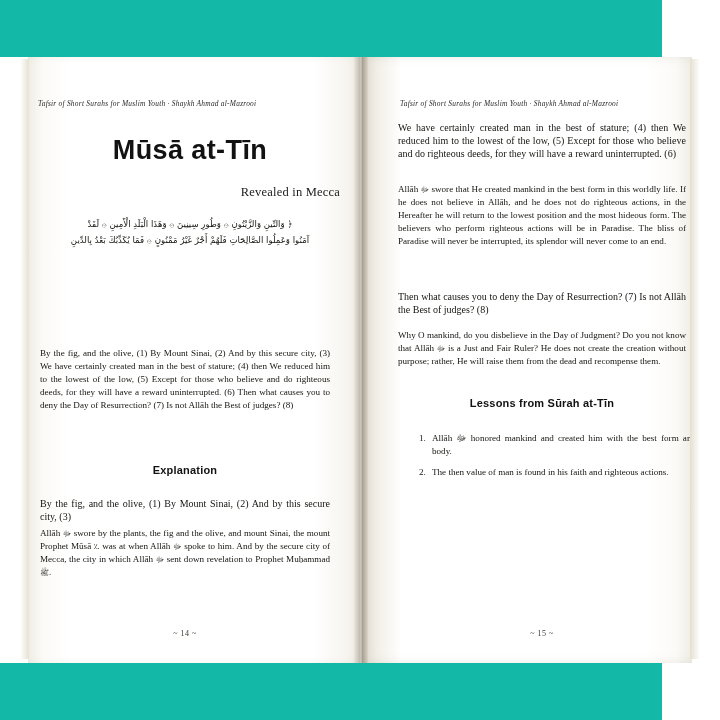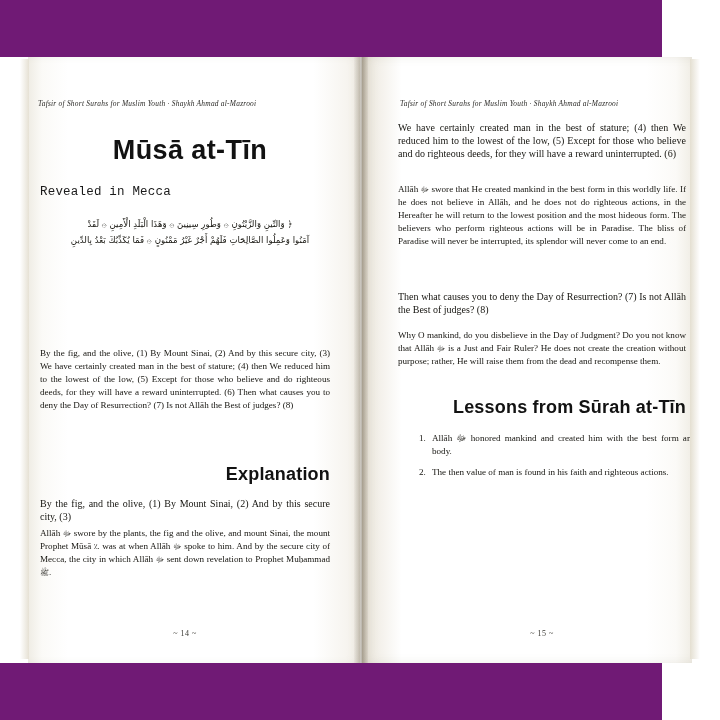--- a/index.html
+++ b/index.html
@@ -11,21 +11,21 @@
     width: 720px;
     height: 720px;
     overflow: hidden;
     font-family: "Liberation Serif", serif;
   }
 
   #stage {
     position: relative;
     width: 662px;
     height: 720px;
-    background: #701a75;
+    background: #14b8a6;
   }
 
   
   .book {
     position: absolute;
     left: 0;
     top: 57px;
     width: 720px;
     height: 606px;
     background: #ffffff;
@@ -97,33 +97,33 @@
 
   .surah-title {
     font-family: "Liberation Sans", sans-serif;
     font-weight: bold;
     font-size: 27px;
     letter-spacing: .4px;
     color: #121212;
     text-align: center;
   }
   .subtitle {
-    font-family: Liberation Mono, monospace;
+    font-family: Liberation Serif, serif;
     font-size: 12.5px;
     color: #1a1a1a;
-    text-align: left;
+    text-align: right;
     letter-spacing: .2px;
   }
 
   .section-head {
     font-family: "Liberation Sans", sans-serif;
     font-weight: bold;
-    font-size: 18px;
+    font-size: 11px;
     color: #121212;
-    text-align: right;
+    text-align: center;
     letter-spacing: .2px;
   }
 
   .arabic {
     direction: rtl;
     unicode-bidi: bidi-override;
     font-family: "DejaVu Sans", sans-serif;
     font-size: 8.6px;
     line-height: 15.6px;
     color: #16150f;

